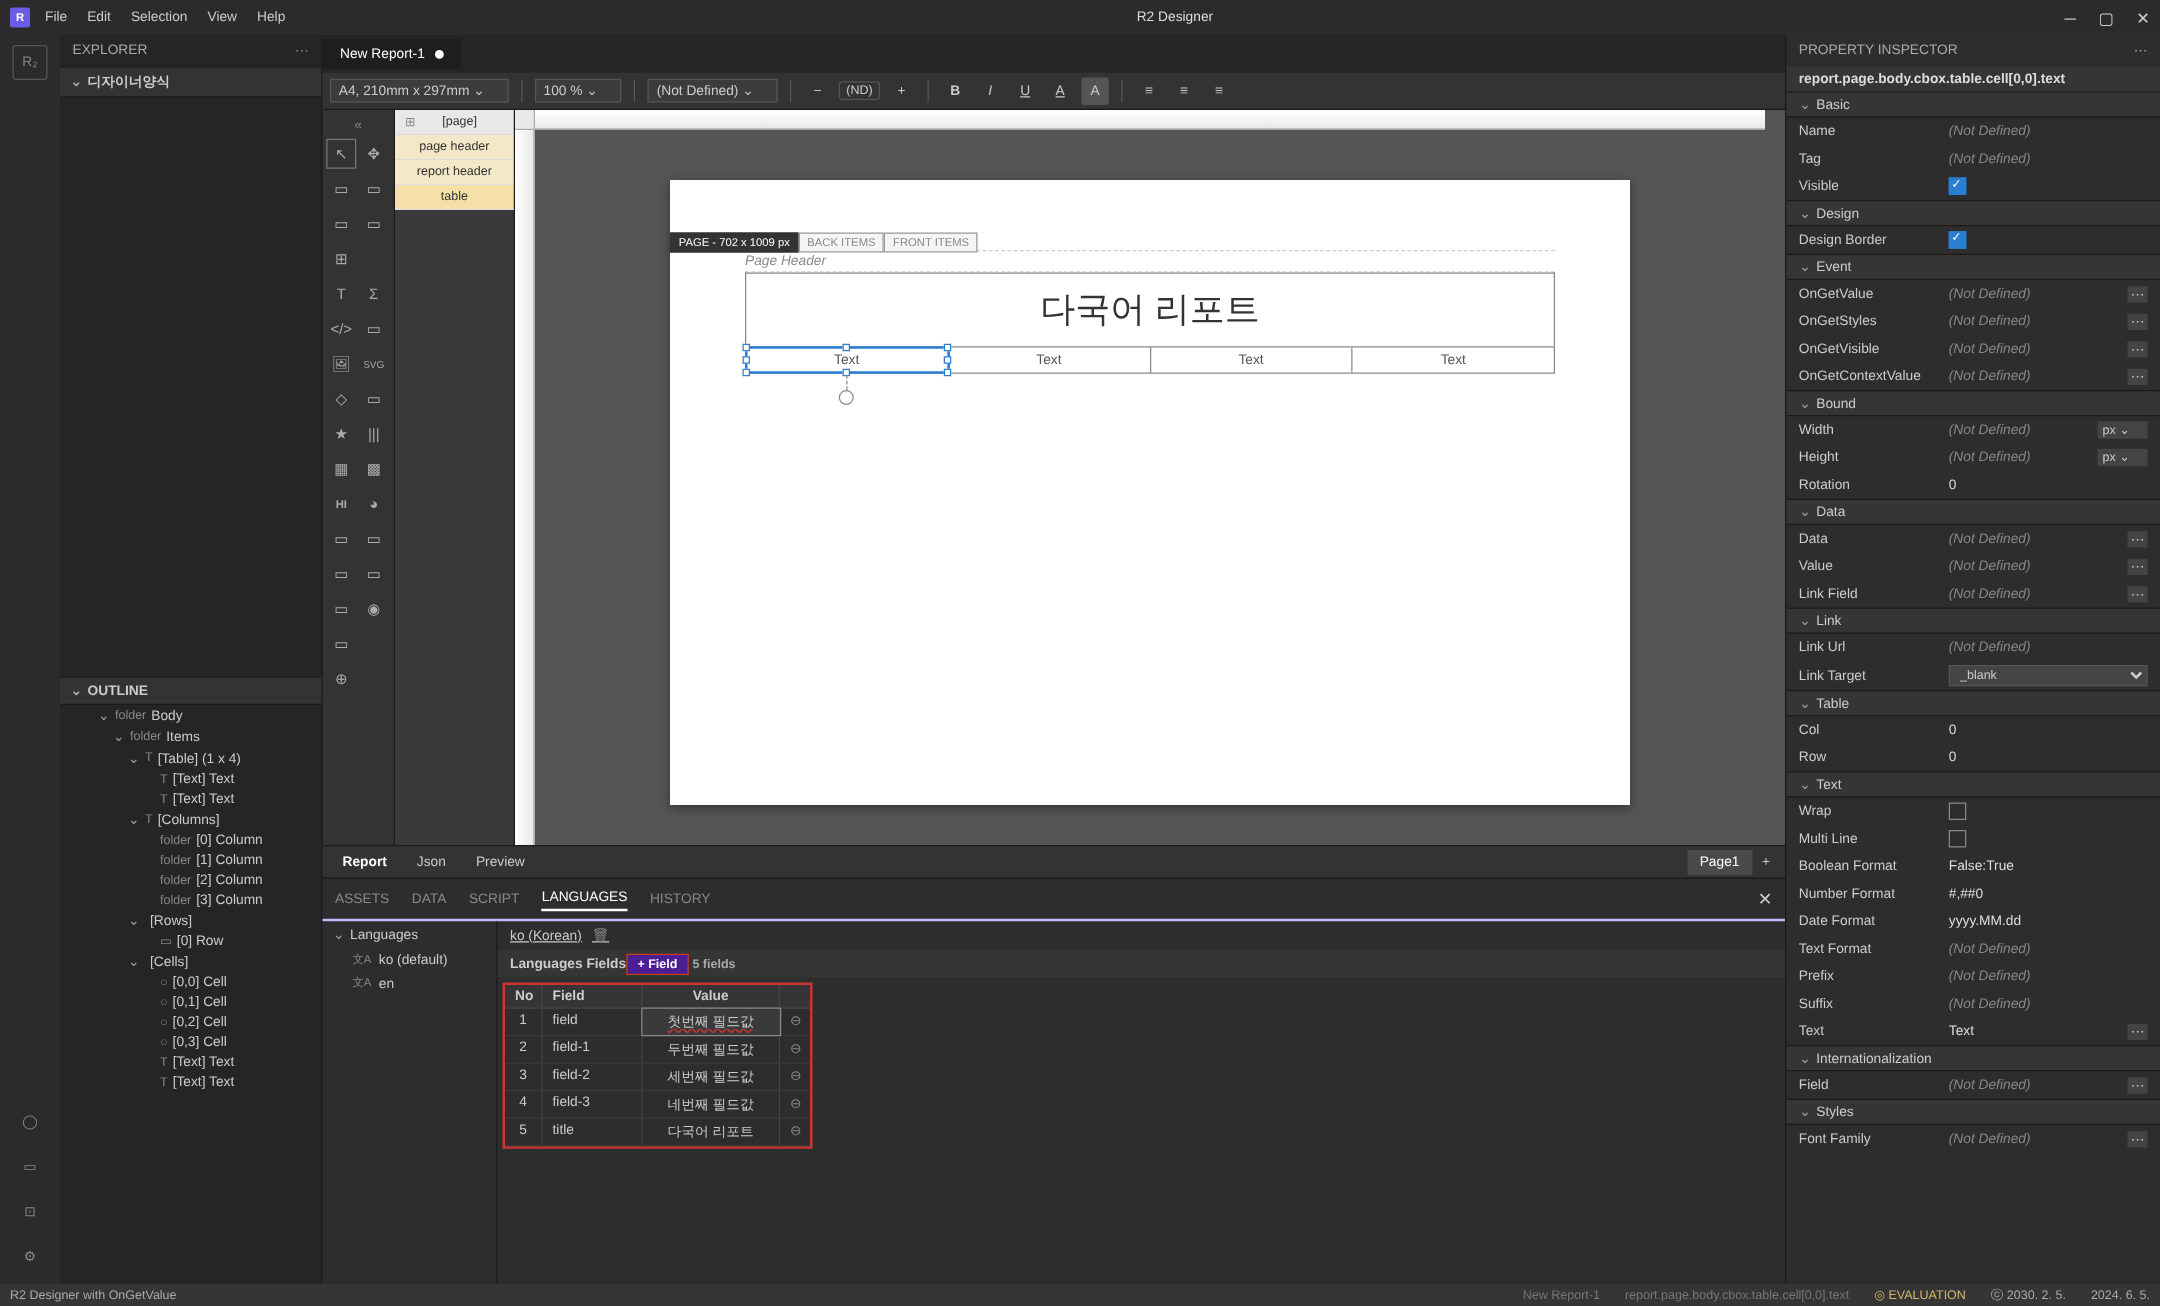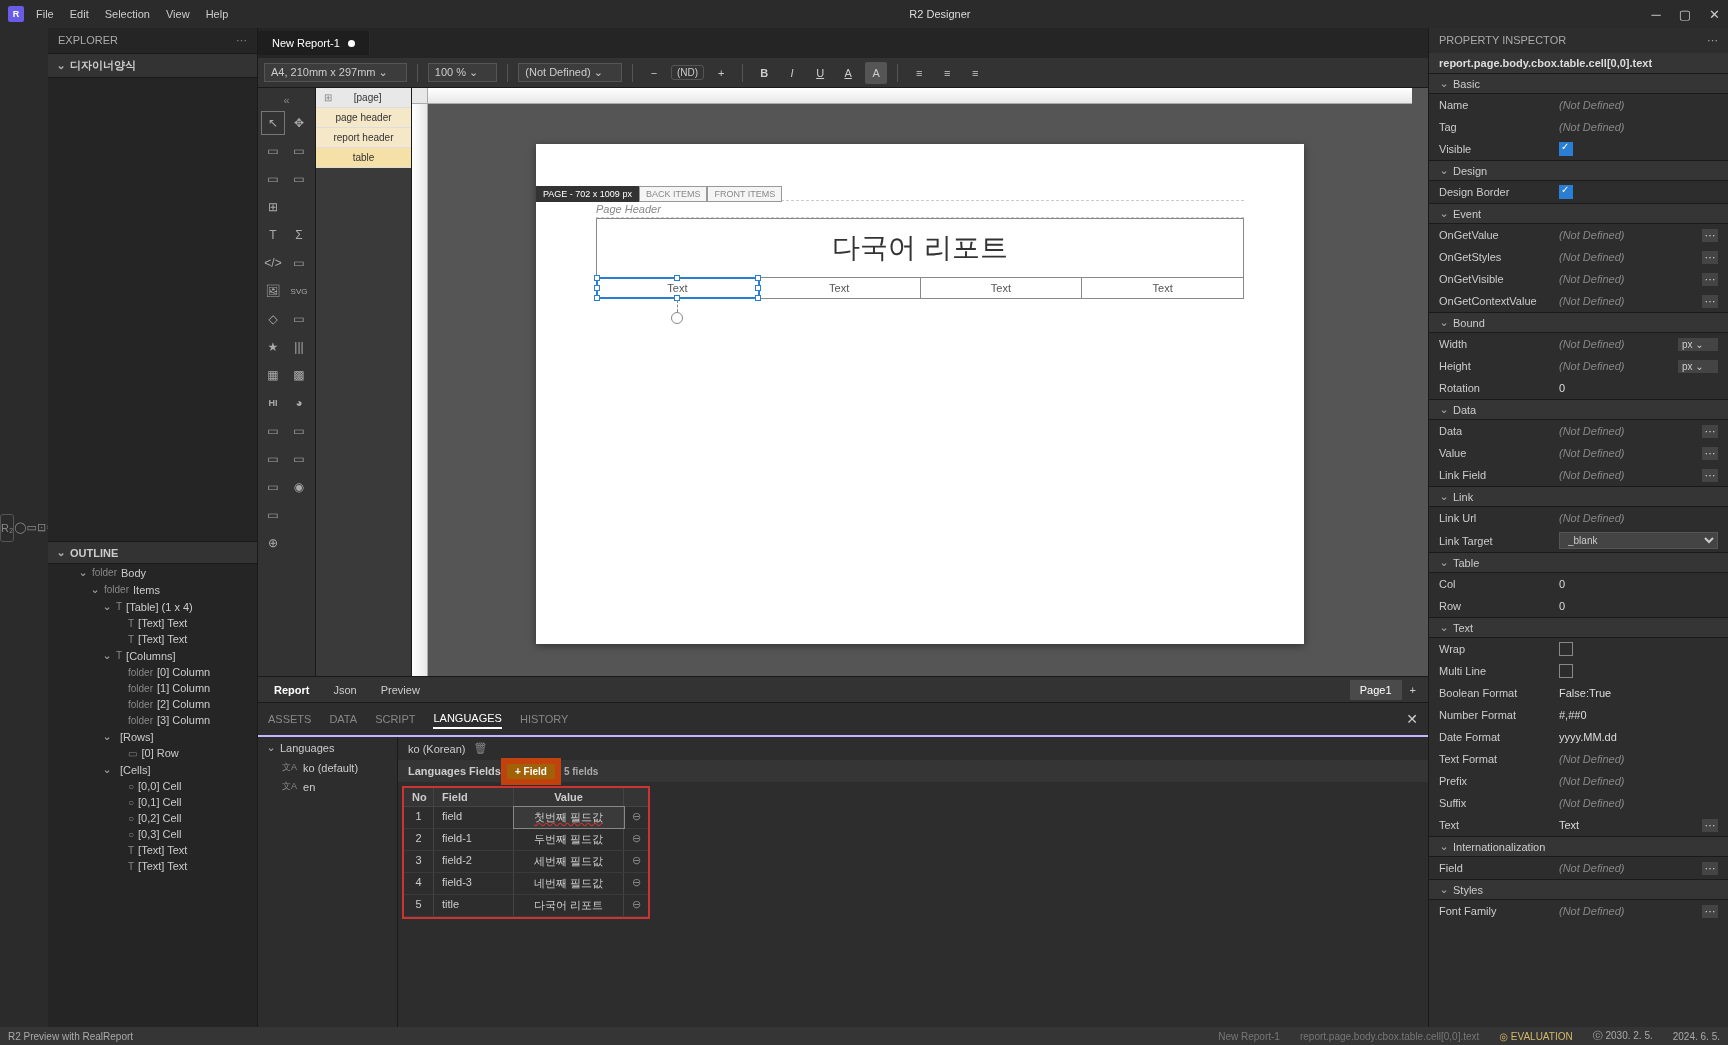--- a/index.html
+++ b/index.html
@@ -5,21 +5,21 @@
 * { margin: 0; padding: 0; box-sizing: border-box; font-family: "Segoe UI", Arial, sans-serif; }
 body { background: #2b2b2b; color: #ccc; font-size: 11px; overflow: hidden; width: 1728px; height: 1045px; }
 .titlebar { height: 28px; background: #2b2b2b; display: flex; align-items: center; padding: 0 8px; }
 .titlebar .logo { width: 16px; height: 16px; background: #6b5ce7; border-radius: 2px; display: flex; align-items: center; justify-content: center; color: #fff; font-size: 9px; font-weight: bold; margin-right: 12px; }
 .titlebar .menu { display: flex; gap: 16px; }
 .titlebar .menu span { cursor: pointer; }
 .titlebar .title { flex: 1; text-align: center; color: #ddd; }
 .titlebar .winctrl { display: flex; gap: 18px; }
 .titlebar .winctrl span { cursor: pointer; font-size: 13px; }
 .main { display: flex; height: calc(100% - 28px - 18px); }
-.activity { width: 48px; background: #2b2b2b; display: flex; flex-direction: row; align-items: center; padding-top: 8px; }
+.activity { width: 48px; background: #2b2b2b; display: flex; flex-direction: column; align-items: center; padding-top: 8px; }
 .activity .aicon { width: 28px; height: 28px; display: flex; align-items: center; justify-content: center; margin-bottom: 8px; color: #888; border: 1px solid #555; border-radius: 3px; }
 .activity .spacer { flex: 1; }
 .leftpanel { width: 210px; background: #252526; display: flex; flex-direction: column; border-right: 1px solid #1a1a1a; }
 .panel-header { display: flex; justify-content: space-between; padding: 6px 10px; color: #aaa; font-size: 11px; }
 .panel-header .more { color: #888; }
 .tree-section { font-size: 11px; }
 .tree-header { padding: 4px 8px; background: #333; border-top: 1px solid #1a1a1a; border-bottom: 1px solid #1a1a1a; display: flex; align-items: center; gap: 4px; font-weight: bold; }
 .tree-item { padding: 3px 8px 3px 24px; display: flex; align-items: center; gap: 6px; cursor: pointer; }
 .tree-item .ficon { width: 12px; height: 12px; display: inline-block; }
 .ficon.json::before { content: "{ }"; color: #d4b86a; font-size: 10px; }
@@ -86,24 +86,24 @@
 .bp-tabs { display: flex; padding: 6px 10px; gap: 18px; align-items: center; border-bottom: 2px solid #c4b5fd; }
 .bp-tab { color: #888; cursor: pointer; padding: 3px 0; }
 .bp-tab.active { color: #fff; border-bottom: 2px solid #fff; }
 .bp-tabs .close { margin-left: auto; font-size: 14px; cursor: pointer; }
 .bp-content { flex: 1; display: flex; }
 .lang-sidebar { width: 140px; border-right: 1px solid #1a1a1a; }
 .lang-hdr { padding: 4px 8px; display: flex; align-items: center; gap: 4px; }
 .lang-item { padding: 3px 8px 3px 24px; display: flex; align-items: center; gap: 6px; cursor: pointer; }
 .lang-item .licon { color: #888; font-size: 9px; }
 .lang-fields { flex: 1; display: flex; flex-direction: column; }
-.lf-title { padding: 5px 10px; display: flex; align-items: center; gap: 8px; }
+.lf-title { padding: 5px 10px; display: flex; align-items: center; gap: 8px; text-decoration: underline; }
 .lf-title .del { color: #888; cursor: pointer; }
 .lf-hdr { padding: 5px 10px; background: #353535; display: flex; justify-content: flex-start; align-items: center; font-weight: bold; }
-.lf-hdr .addbtn { background: #a16207; color: #fff; padding: 2px 8px; font-size: 10px; border: 6px solid #c2410c; cursor: pointer; }
+.lf-hdr .addbtn { background: #4c1d95; color: #fff; padding: 2px 8px; font-size: 10px; border: 1px solid #c2410c; cursor: pointer; }
 .lf-hdr .count { color: #aaa; font-size: 10px; }
 .lf-table-wrap { padding: 4px; }
 .lf-table { border: 2px solid #c33; display: inline-block; background: #2d2d2d; }
 .lf-th { display: flex; background: #353535; border-bottom: 1px solid #444; }
 .lf-th > div, .lf-row > div { padding: 3px 8px; border-right: 1px solid #444; font-size: 11px; text-align: center; }
 .lf-th > div { font-weight: bold; }
 .col-n { width: 30px; }
 .col-f { width: 80px; text-align: left !important; }
 .col-v { width: 110px; text-align: center; }
 .col-a { width: 24px; border-right: 0 !important; }
@@ -637,20 +637,20 @@
         <div class="rp-row">
           <span class="lbl">Font Family</span>
           <span class="val">(Not Defined)</span>
           <span class="more-btn">⋯</span>
         </div>
       </div>
   </div>
 </div>
 
 <div class="statusbar">
-  <span>R2 Preview with RealReport</span>
+  <span>R2 Designer with OnGetValue</span>
   <span class="spacer"></span>
   <span style="color:#777">New Report-1</span>
   <span style="color:#777">report.page.body.cbox.table.cell[0,0].text</span>
   <span class="eval">◎ EVALUATION</span>
   <span>ⓒ 2030. 2. 5.</span>
   <span>2024. 6. 5.</span>
 </div>
 
 </body></html>

